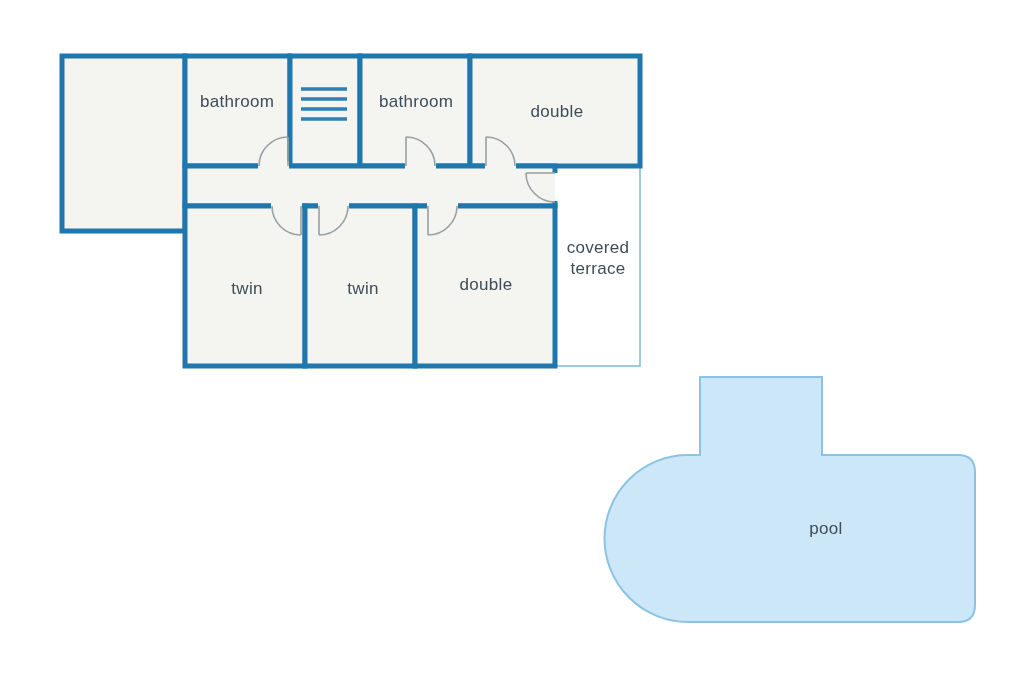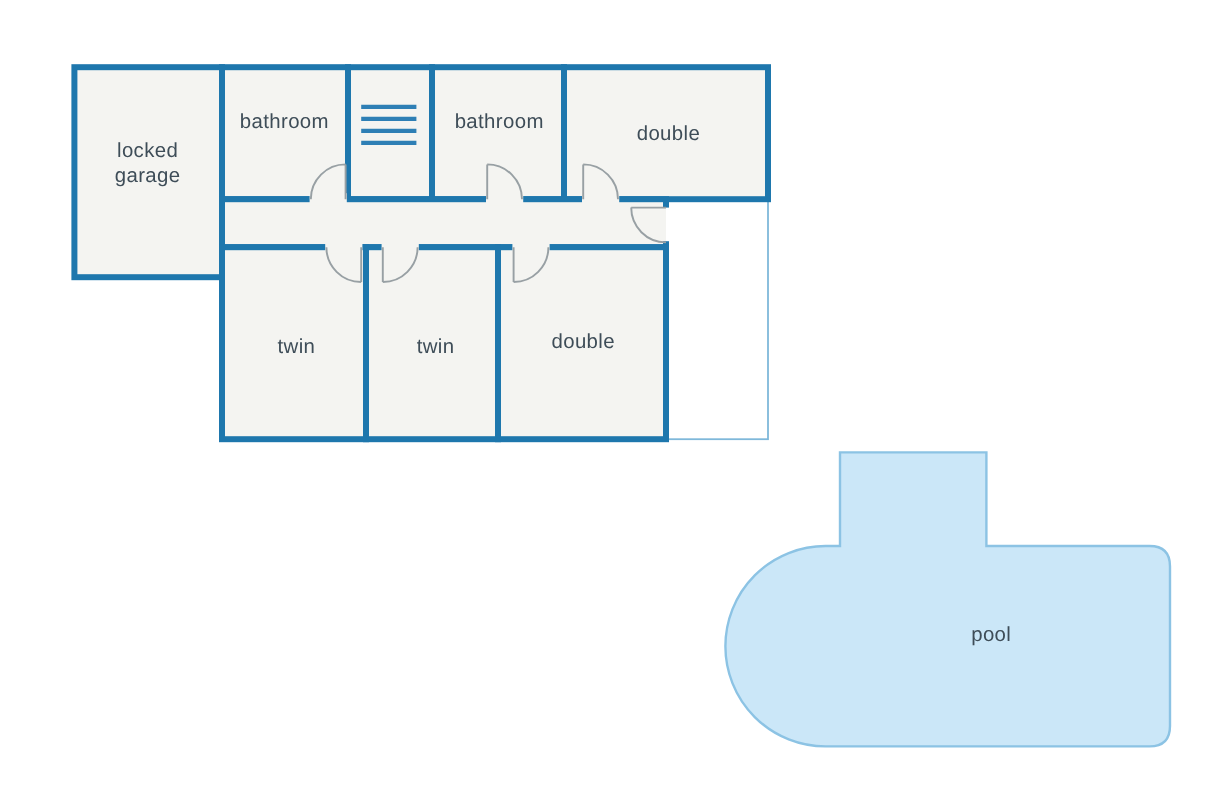--- a/index.html
+++ b/index.html
@@ -74,30 +74,30 @@
       <path d="M 555 173 L 526 173 M 526 173 A 29 29 0 0 0 555 202"></path>
 
       <path d="M 301 206 L 301 235 M 301 235 A 29 29 0 0 1 272 206"></path>
 
       <path d="M 319 206 L 319 235 M 348 206 A 29 29 0 0 1 319 235"></path>
 
       <path d="M 428 206 L 428 235 M 457 206 A 29 29 0 0 1 428 235"></path>
     </g>
   </svg>
 
-  <div class="label" style="left:78px;  top:115px; width:90px;">locked garage</div>
 
   <div class="label" style="left:187px; top:91px; width:100px;">bathroom</div>
 
   <div class="label" style="left:366px; top:91px; width:100px;">bathroom</div>
 
   <div class="label" style="left:507px; top:101px; width:100px;">double</div>
 
   <div class="label" style="left:197px; top:278px; width:100px;">twin</div>
 
   <div class="label" style="left:313px; top:278px; width:100px;">twin</div>
 
   <div class="label" style="left:436px; top:274px; width:100px;">double</div>
 
+  <div class="label" style="left:552px; top:237px; width:92px;">covered terrace</div>
 
   <div class="label" style="left:776px; top:518px; width:100px;">pool</div>
 
 </div>
 
 </body></html>

